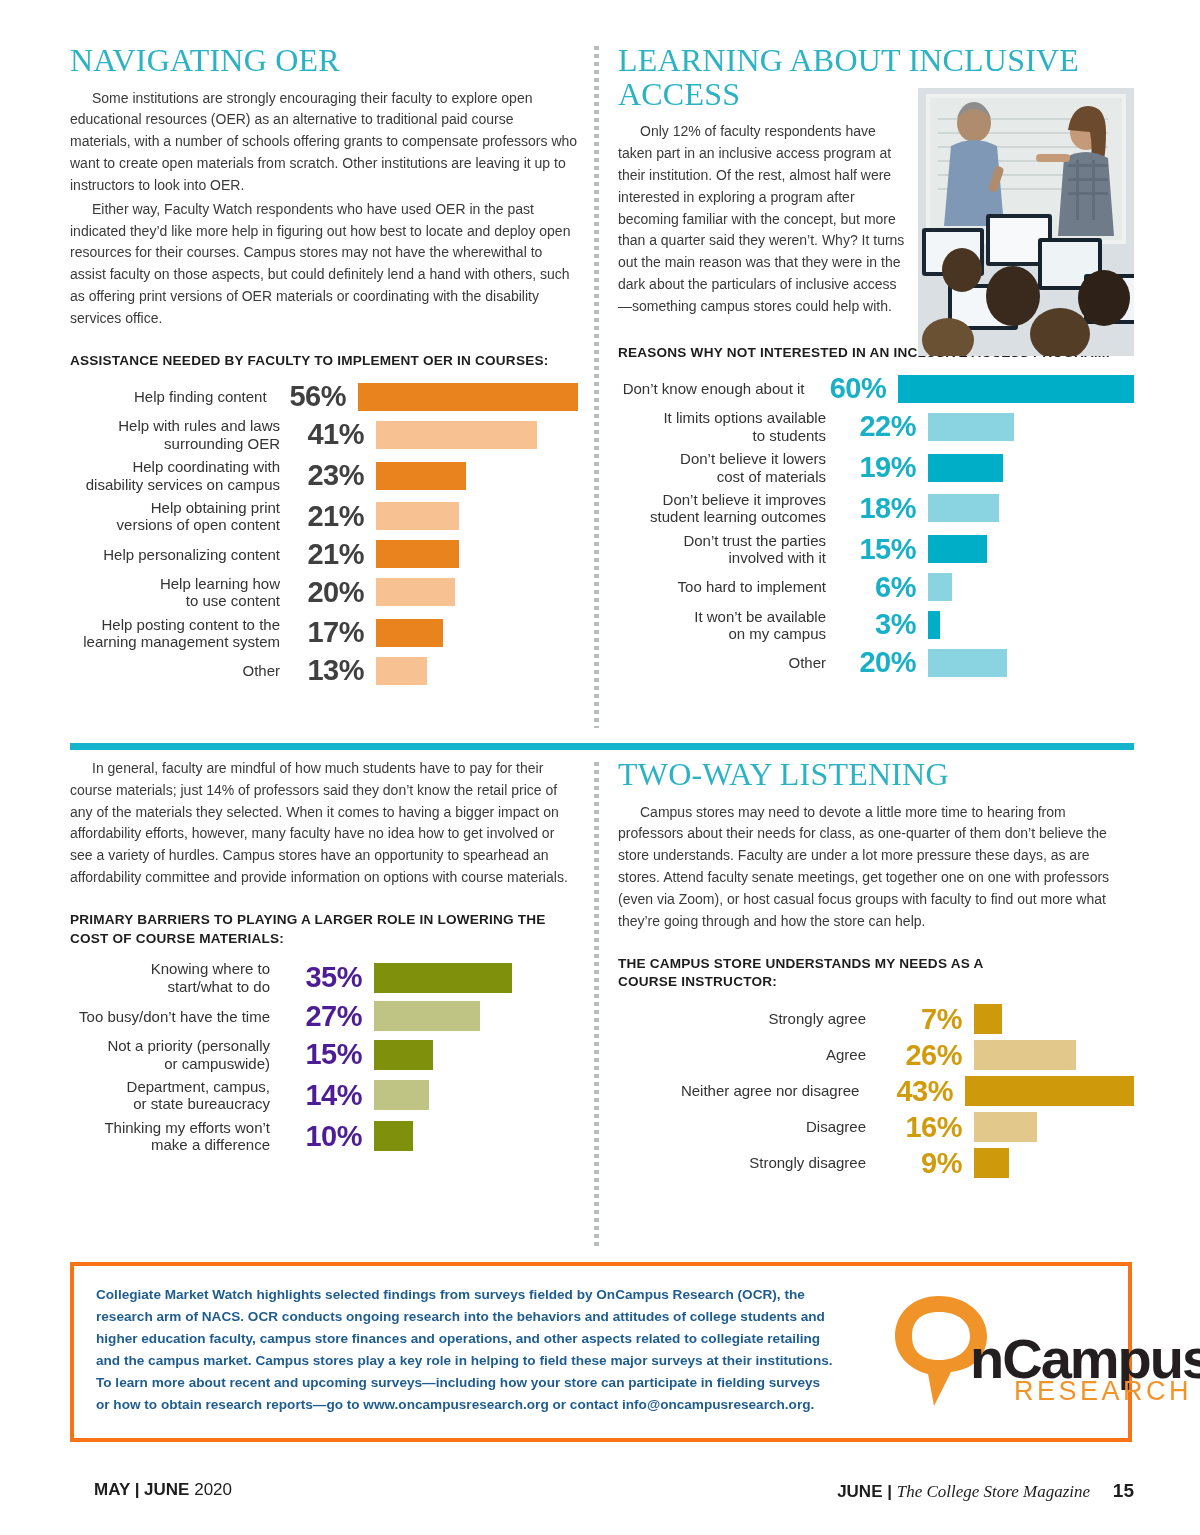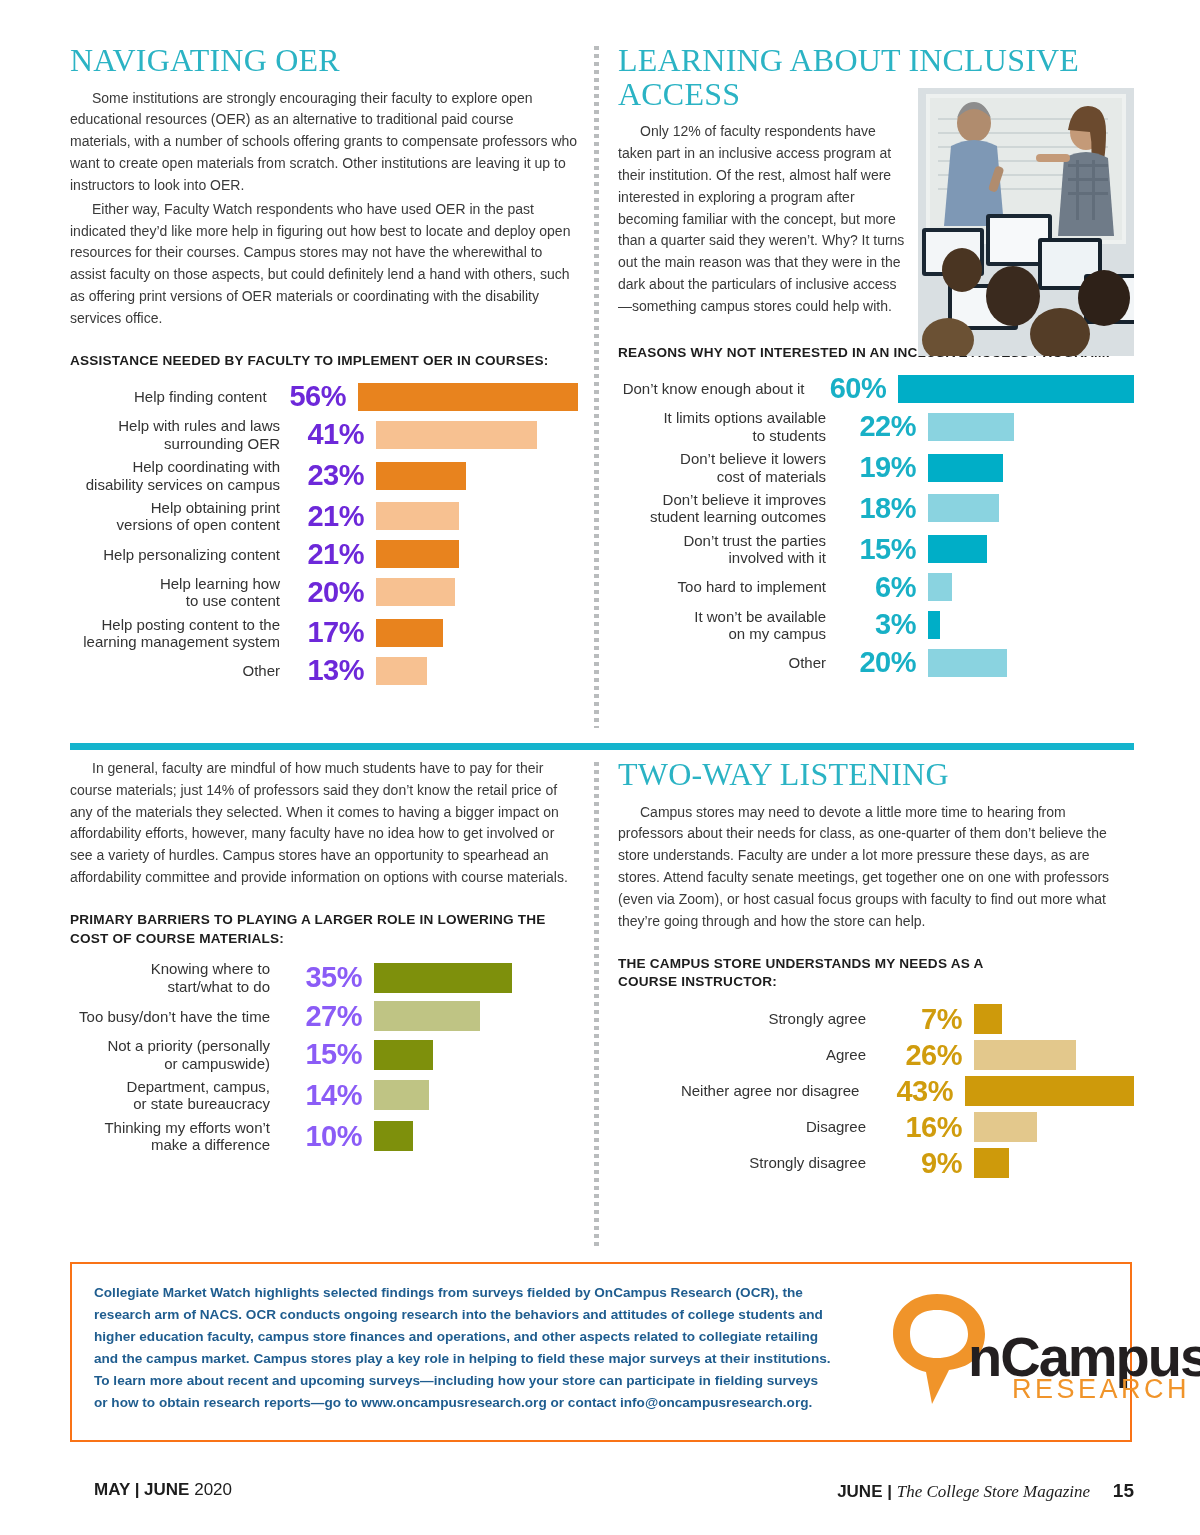--- a/index.html
+++ b/index.html
@@ -55,39 +55,39 @@
   }
   .row .val{
     font-weight:bold;text-align:right;padding-right:12px;
     font-size:29px;line-height:1;letter-spacing:-.5px;
   }
   .row .barwrap{flex:1;}
   .row .bar{height:26px;}
 
   
   .c-orange .lbl{width:210px;}
-  .c-orange .val{width:74px;color:#6d28d9;}
+  .c-orange .val{width:74px;color:#404040;}
   .c-orange .bar{height:28px;}
 
   .c-teal .lbl{width:208px;}
   .c-teal .val{width:80px;color:#18b0c6;}
   .c-teal .bar{height:28px;}
 
   .c-green .lbl{width:200px;}
-  .c-green .val{width:82px;color:#8b5cf6;}
+  .c-green .val{width:82px;color:#4c1d95;}
   .c-green .bar{height:30px;}
 
   .c-gold .lbl{width:248px;}
   .c-gold .val{width:86px;color:#d09c0d;}
   .c-gold .bar{height:30px;}
 
   
   .callout{
     position:absolute;left:70px;top:1262px;width:1062px;height:180px;
-    border:2px solid #f97316;box-sizing:border-box;background:#fff;
+    border:4px solid #f97316;box-sizing:border-box;background:#fff;
   }
   .callout-text{
     position:absolute;left:22px;top:18px;width:740px;
     font-size:13.6px;line-height:1.62;font-weight:bold;color:#1f5d8f;
   }
   .logo{position:absolute;left:818px;top:22px;width:300px;height:132px;}
   .logo .wordmark{
     position:absolute;left:78px;top:38px;
     font-size:56px;font-weight:bold;letter-spacing:-2px;color:#231f20;
     font-family:"Liberation Sans", sans-serif;

